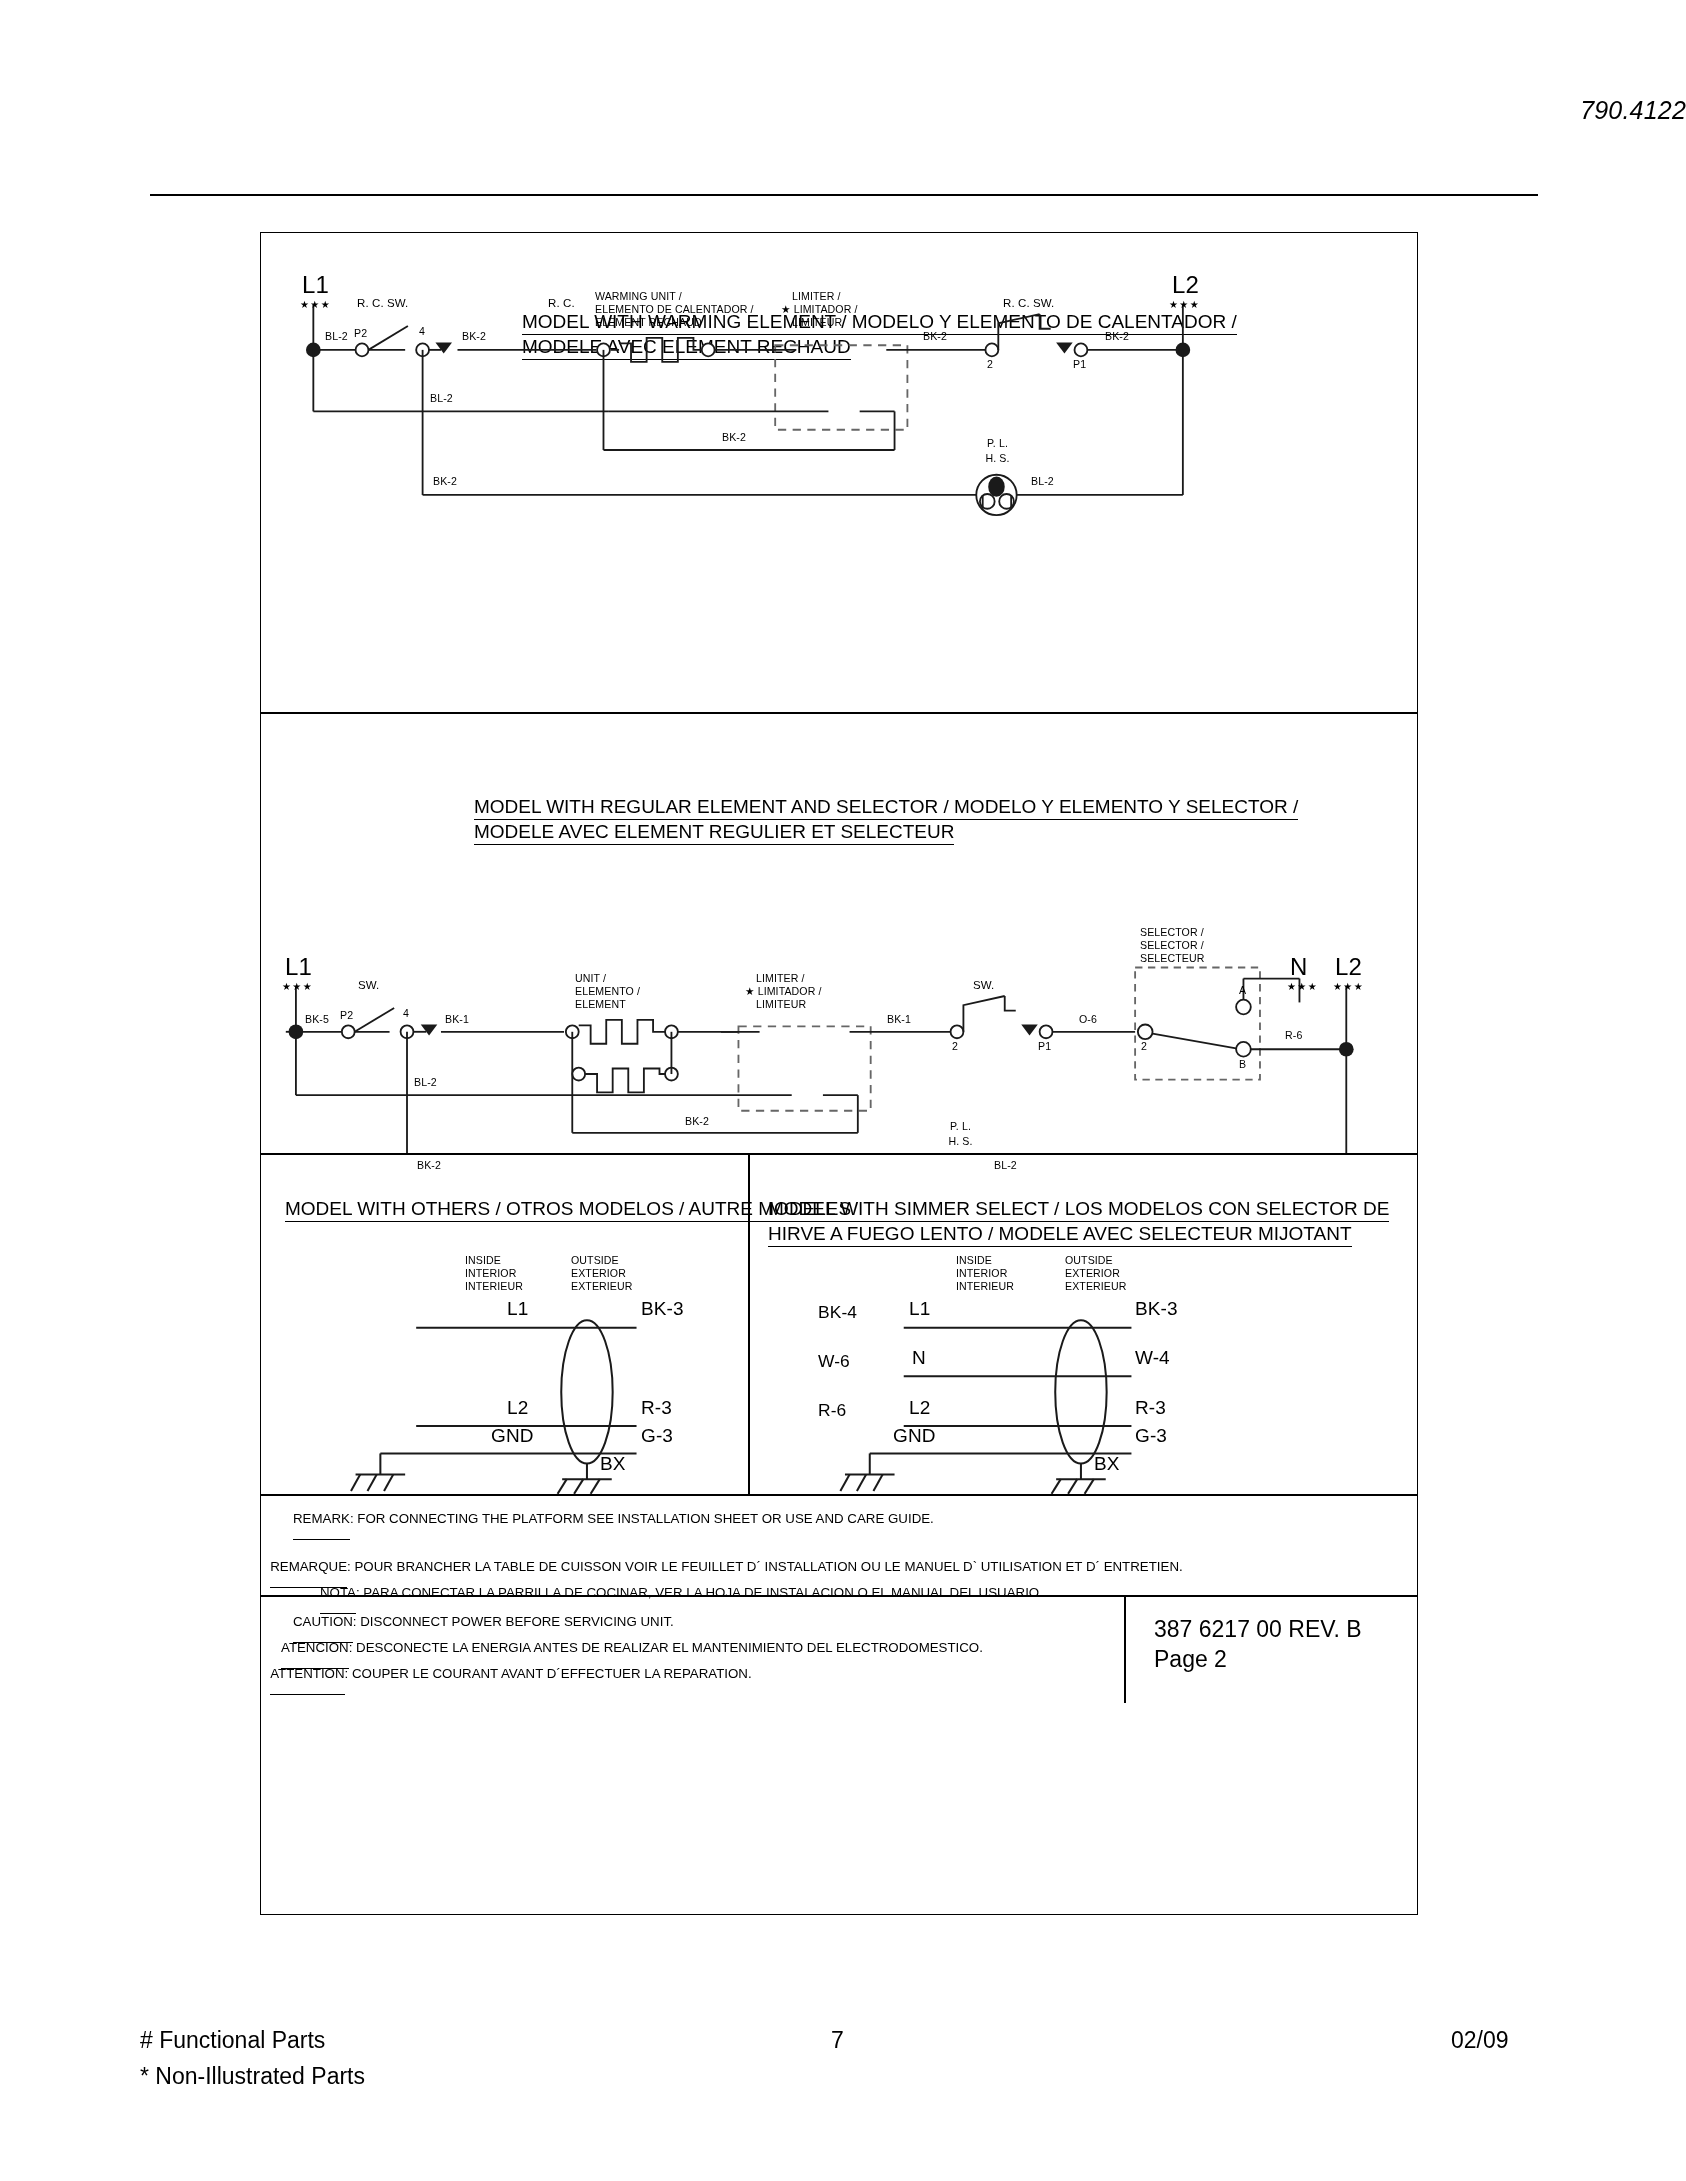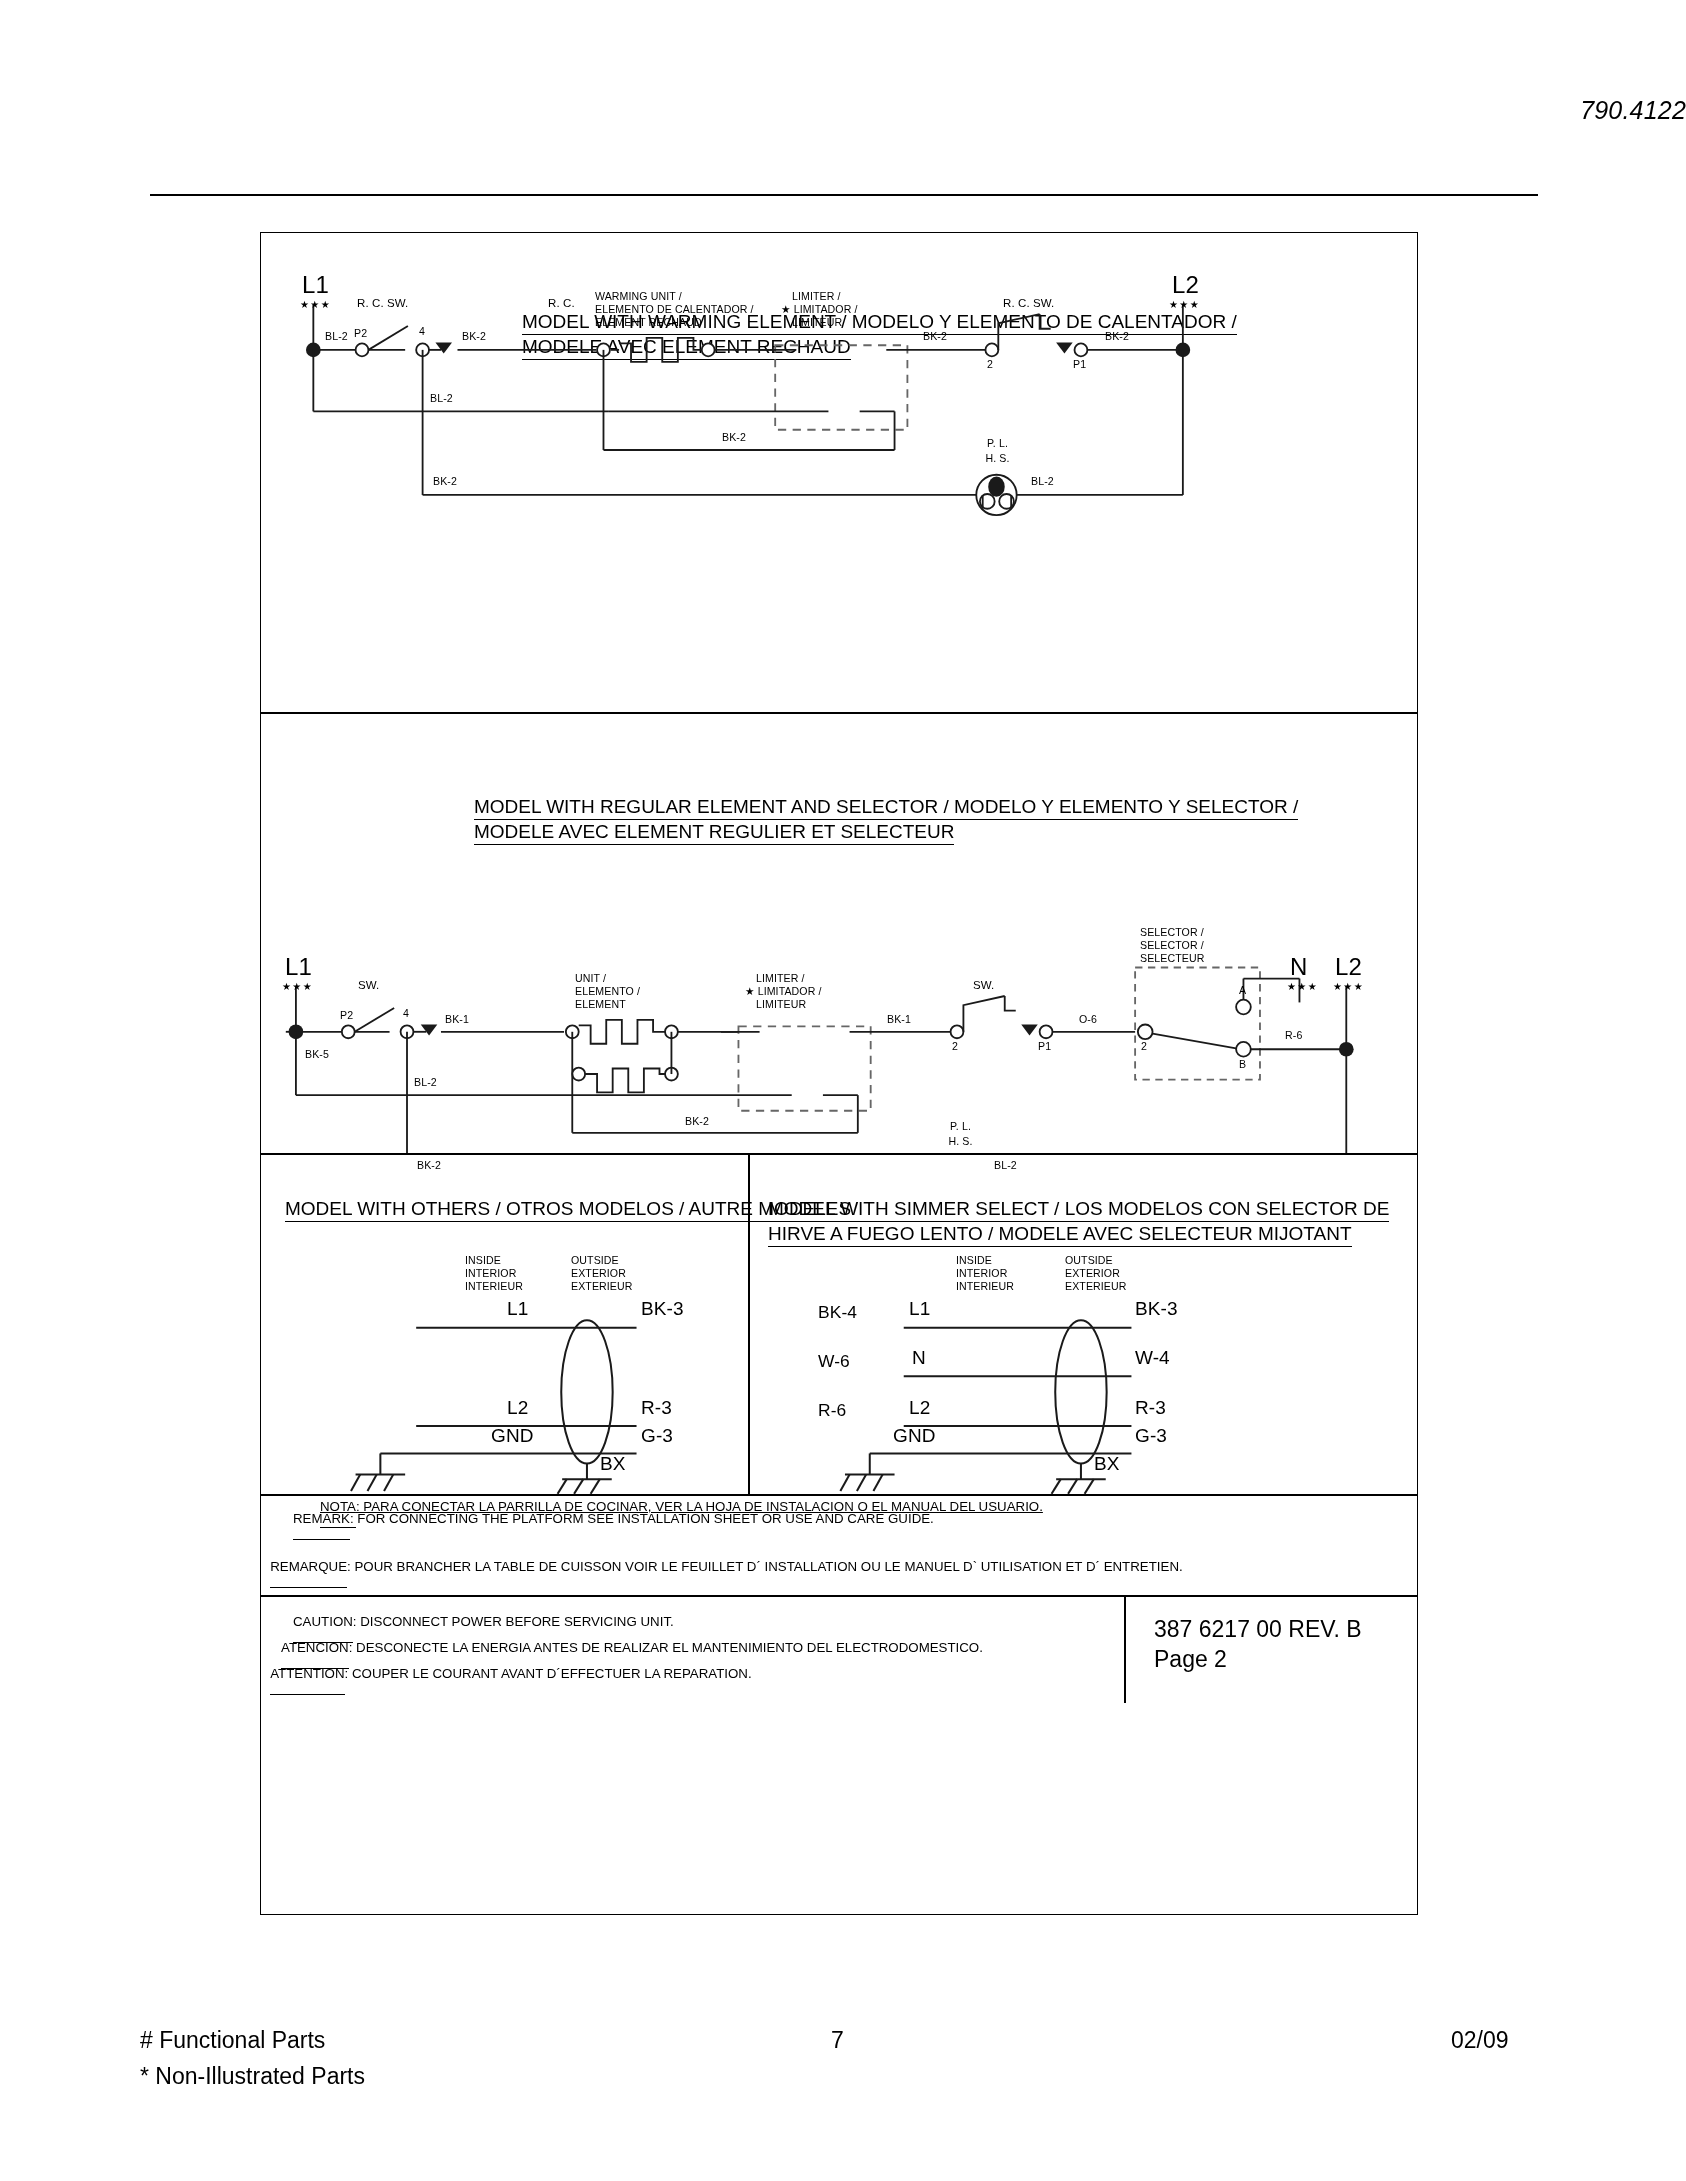--- a/index.html
+++ b/index.html
@@ -344,21 +344,21 @@
     <div class="lbl xs" style="left:314px;top:752px;">ELEMENTO /</div>
     <div class="lbl xs" style="left:314px;top:765px;">ELEMENT</div>
     <div class="lbl xs" style="left:495px;top:739px;">LIMITER /</div>
     <div class="lbl xs" style="left:484px;top:752px;">★ LIMITADOR /</div>
     <div class="lbl xs" style="left:495px;top:765px;">LIMITEUR</div>
     <div class="lbl sm" style="left:712px;top:746px;">SW.</div>
     <div class="lbl xs" style="left:879px;top:693px;">SELECTOR /</div>
     <div class="lbl xs" style="left:879px;top:706px;">SELECTOR /</div>
     <div class="lbl xs" style="left:879px;top:719px;">SELECTEUR</div>
 
-    <div class="lbl xs" style="left:44px;top:780px;margin-top:35px;">BK-5</div>
+    <div class="lbl xs" style="left:44px;top:780px;">BK-5</div>
     <div class="lbl xs" style="left:79px;top:776px;">P2</div>
     <div class="lbl xs" style="left:142px;top:774px;">4</div>
     <div class="lbl xs" style="left:184px;top:780px;">BK-1</div>
     <div class="lbl xs" style="left:626px;top:780px;">BK-1</div>
     <div class="lbl xs" style="left:691px;top:807px;">2</div>
     <div class="lbl xs" style="left:777px;top:807px;">P1</div>
     <div class="lbl xs" style="left:818px;top:780px;">O-6</div>
     <div class="lbl xs" style="left:880px;top:807px;">2</div>
     <div class="lbl xs" style="left:978px;top:751px;">A</div>
     <div class="lbl xs" style="left:978px;top:825px;">B</div>
@@ -454,21 +454,21 @@
     <div class="lbl med" style="left:648px;top:1164px;">L2</div>
     <div class="lbl med" style="left:874px;top:1164px;">R-3</div>
 
     <div class="lbl med" style="left:632px;top:1192px;">GND</div>
     <div class="lbl med" style="left:874px;top:1192px;">G-3</div>
     <div class="lbl med" style="left:833px;top:1220px;">BX</div>
 
     <div class="note-row" style="left:32px;top:1278px;">
       <span class="kw">REMARK</span><span>: FOR CONNECTING THE PLATFORM SEE INSTALLATION SHEET OR USE AND CARE GUIDE.</span>
     </div>
-    <div class="note-row" style="left:59px;top:1266px;text-decoration:underline;">
+    <div class="note-row" style="left:59px;top:1352px;">
       <span class="kw">NOTA</span><span>: PARA CONECTAR LA PARRILLA DE COCINAR, VER LA HOJA DE INSTALACION O EL MANUAL DEL USUARIO.</span>
     </div>
     <div class="note-row" style="left:9.2px;top:1326px;">
       <span class="kw">REMARQUE</span><span>: POUR BRANCHER LA TABLE DE CUISSON VOIR LE FEUILLET D´ INSTALLATION OU LE MANUEL D` UTILISATION ET D´ ENTRETIEN.</span>
     </div>
 
     <div class="note-row" style="left:32px;top:1381px;">
       <span class="kw">CAUTION</span><span>: DISCONNECT POWER BEFORE SERVICING UNIT.</span>
     </div>
     <div class="note-row" style="left:20px;top:1407px;">

